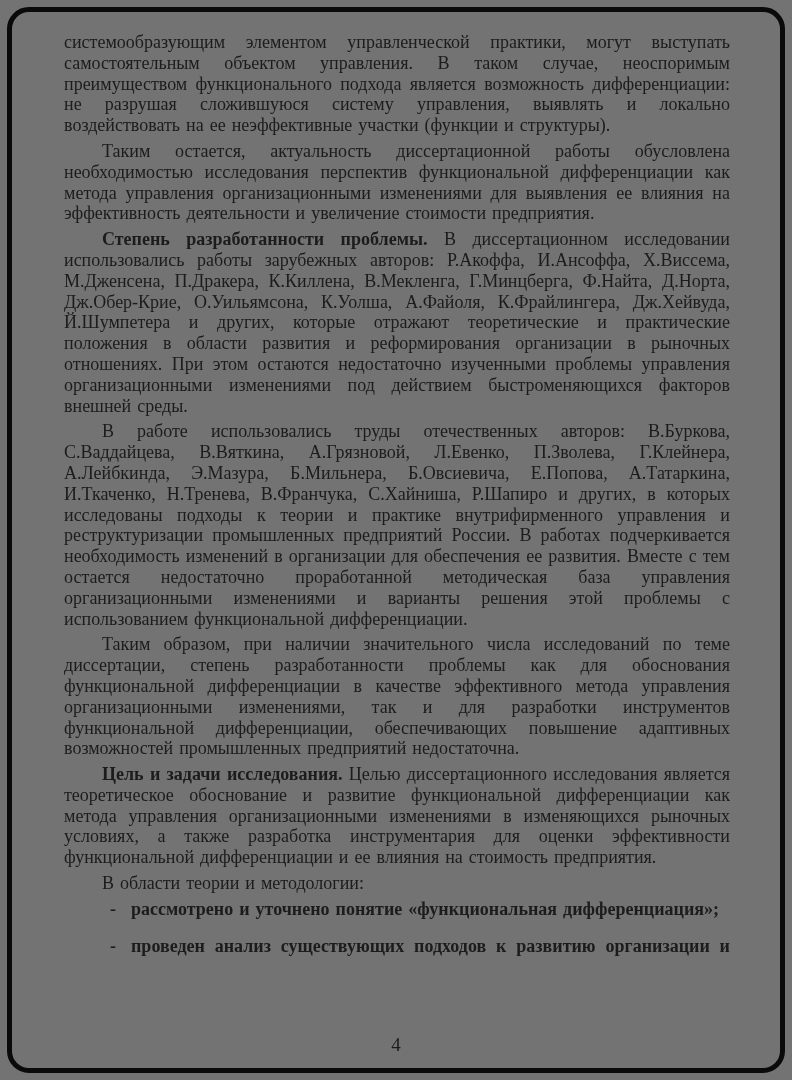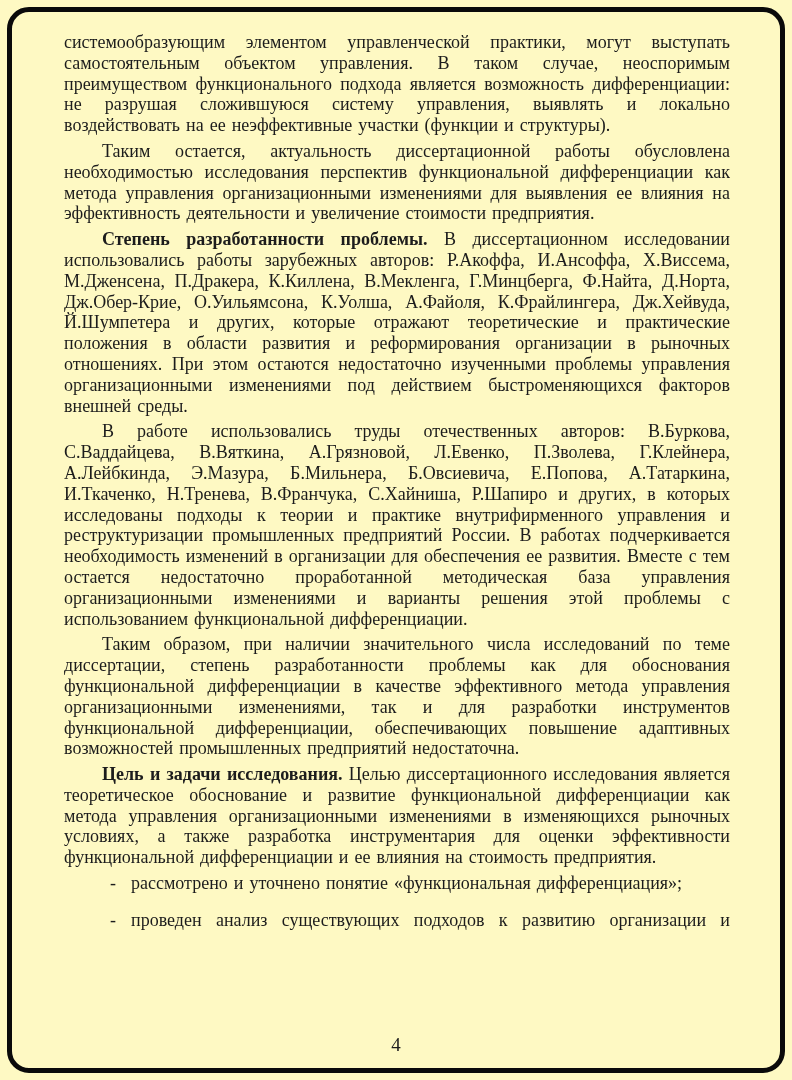--- a/index.html
+++ b/index.html
@@ -11,21 +11,21 @@
     width: 792px;
     height: 1080px;
     font-family: "Liberation Serif", "DejaVu Serif", serif;
     color: #1c1c1c;
     position: relative;
     overflow: hidden;
   }
   .page {
     position: absolute;
     inset: 0;
-    background: #fef9c3;
+    background: #737373;
   }
   .page-frame {
     position: absolute;
     left: 7px;
     top: 7px;
     right: 7px;
     bottom: 7px;
     border: 5px solid #0a0a0a;
     border-radius: 22px;
     pointer-events: none;
@@ -47,20 +47,21 @@
   .para.no-indent {
     text-indent: 0;
   }
   .lead {
     font-weight: bold;
     margin-top: 44px;
   }
   .list-item {
     text-indent: 46px;
     margin-bottom: 1px;
+    font-weight: bold;
   }
   .list-item .dash {
     padding-right: 15px;
   }
   .list-item.justify-last {
     text-align-last: justify;
     margin-top: 16px;
   }
   .page-number {
     position: absolute;
@@ -86,20 +87,21 @@
 
     <p class="para"><span class="lead">Степень разработанности проблемы.</span><span> В диссертационном исследовании использовались работы зарубежных авторов: Р.Акоффа, И.Ансоффа, Х.Виссема, М.Дженсена, П.Дракера, К.Киллена, В.Мекленга, Г.Минцберга, Ф.Найта, Д.Норта, Дж.Обер-Крие, О.Уильямсона, К.Уолша, А.Файоля, К.Фрайлингера, Дж.Хейвуда, Й.Шумпетера и других, которые отражают теоретические и практические положения в области развития и реформирования организации в рыночных отношениях. При этом остаются недостаточно изученными проблемы управления организационными изменениями под действием быстроменяющихся факторов внешней среды.</span></p>
 
     <p class="para"><span>В работе использовались труды отечественных авторов: В.Буркова, С.Ваддайцева, В.Вяткина, А.Грязновой, Л.Евенко, П.Зволева, Г.Клейнера, А.Лейбкинда, Э.Мазура, Б.Мильнера, Б.Овсиевича, Е.Попова, А.Татаркина, И.Ткаченко, Н.Тренева, В.Франчука, С.Хайниша, Р.Шапиро и других, в которых исследованы подходы к теории и практике внутрифирменного управления и реструктуризации промышленных предприятий России. В работах подчеркивается необходимость изменений в организации для обеспечения ее развития. Вместе с тем остается недостаточно проработанной методическая база управления организационными изменениями и варианты решения этой проблемы с использованием функциональной дифференциации.</span></p>
 
     <p class="para"><span>Таким образом, при наличии значительного числа исследований по теме диссертации, степень разработанности проблемы как для обоснования функциональной дифференциации в качестве эффективного метода управления организационными изменениями, так и для разработки инструментов функциональной дифференциации, обеспечивающих повышение адаптивных возможностей промышленных предприятий недостаточна.</span></p>
 
     <p class="para"><span class="lead">Цель и задачи исследования.</span><span> Целью диссертационного исследования является теоретическое обоснование и развитие функциональной дифференциации как метода управления организационными изменениями в изменяющихся рыночных условиях, а также разработка инструментария для оценки эффективности функциональной дифференциации и ее влияния на стоимость предприятия.</span></p>
 
 
+    <p class="para"><span>В области теории и методологии:</span></p>
 
     <p class="para list-item"><span class="dash">-</span><span>рассмотрено и уточнено понятие «функциональная дифференциация»;</span></p>
 
     <p class="para list-item justify-last"><span class="dash">-</span><span>проведен анализ существующих подходов к развитию организации и</span></p>
 
   </div>
 
   <div class="page-number">4</div>
 </div>
 

